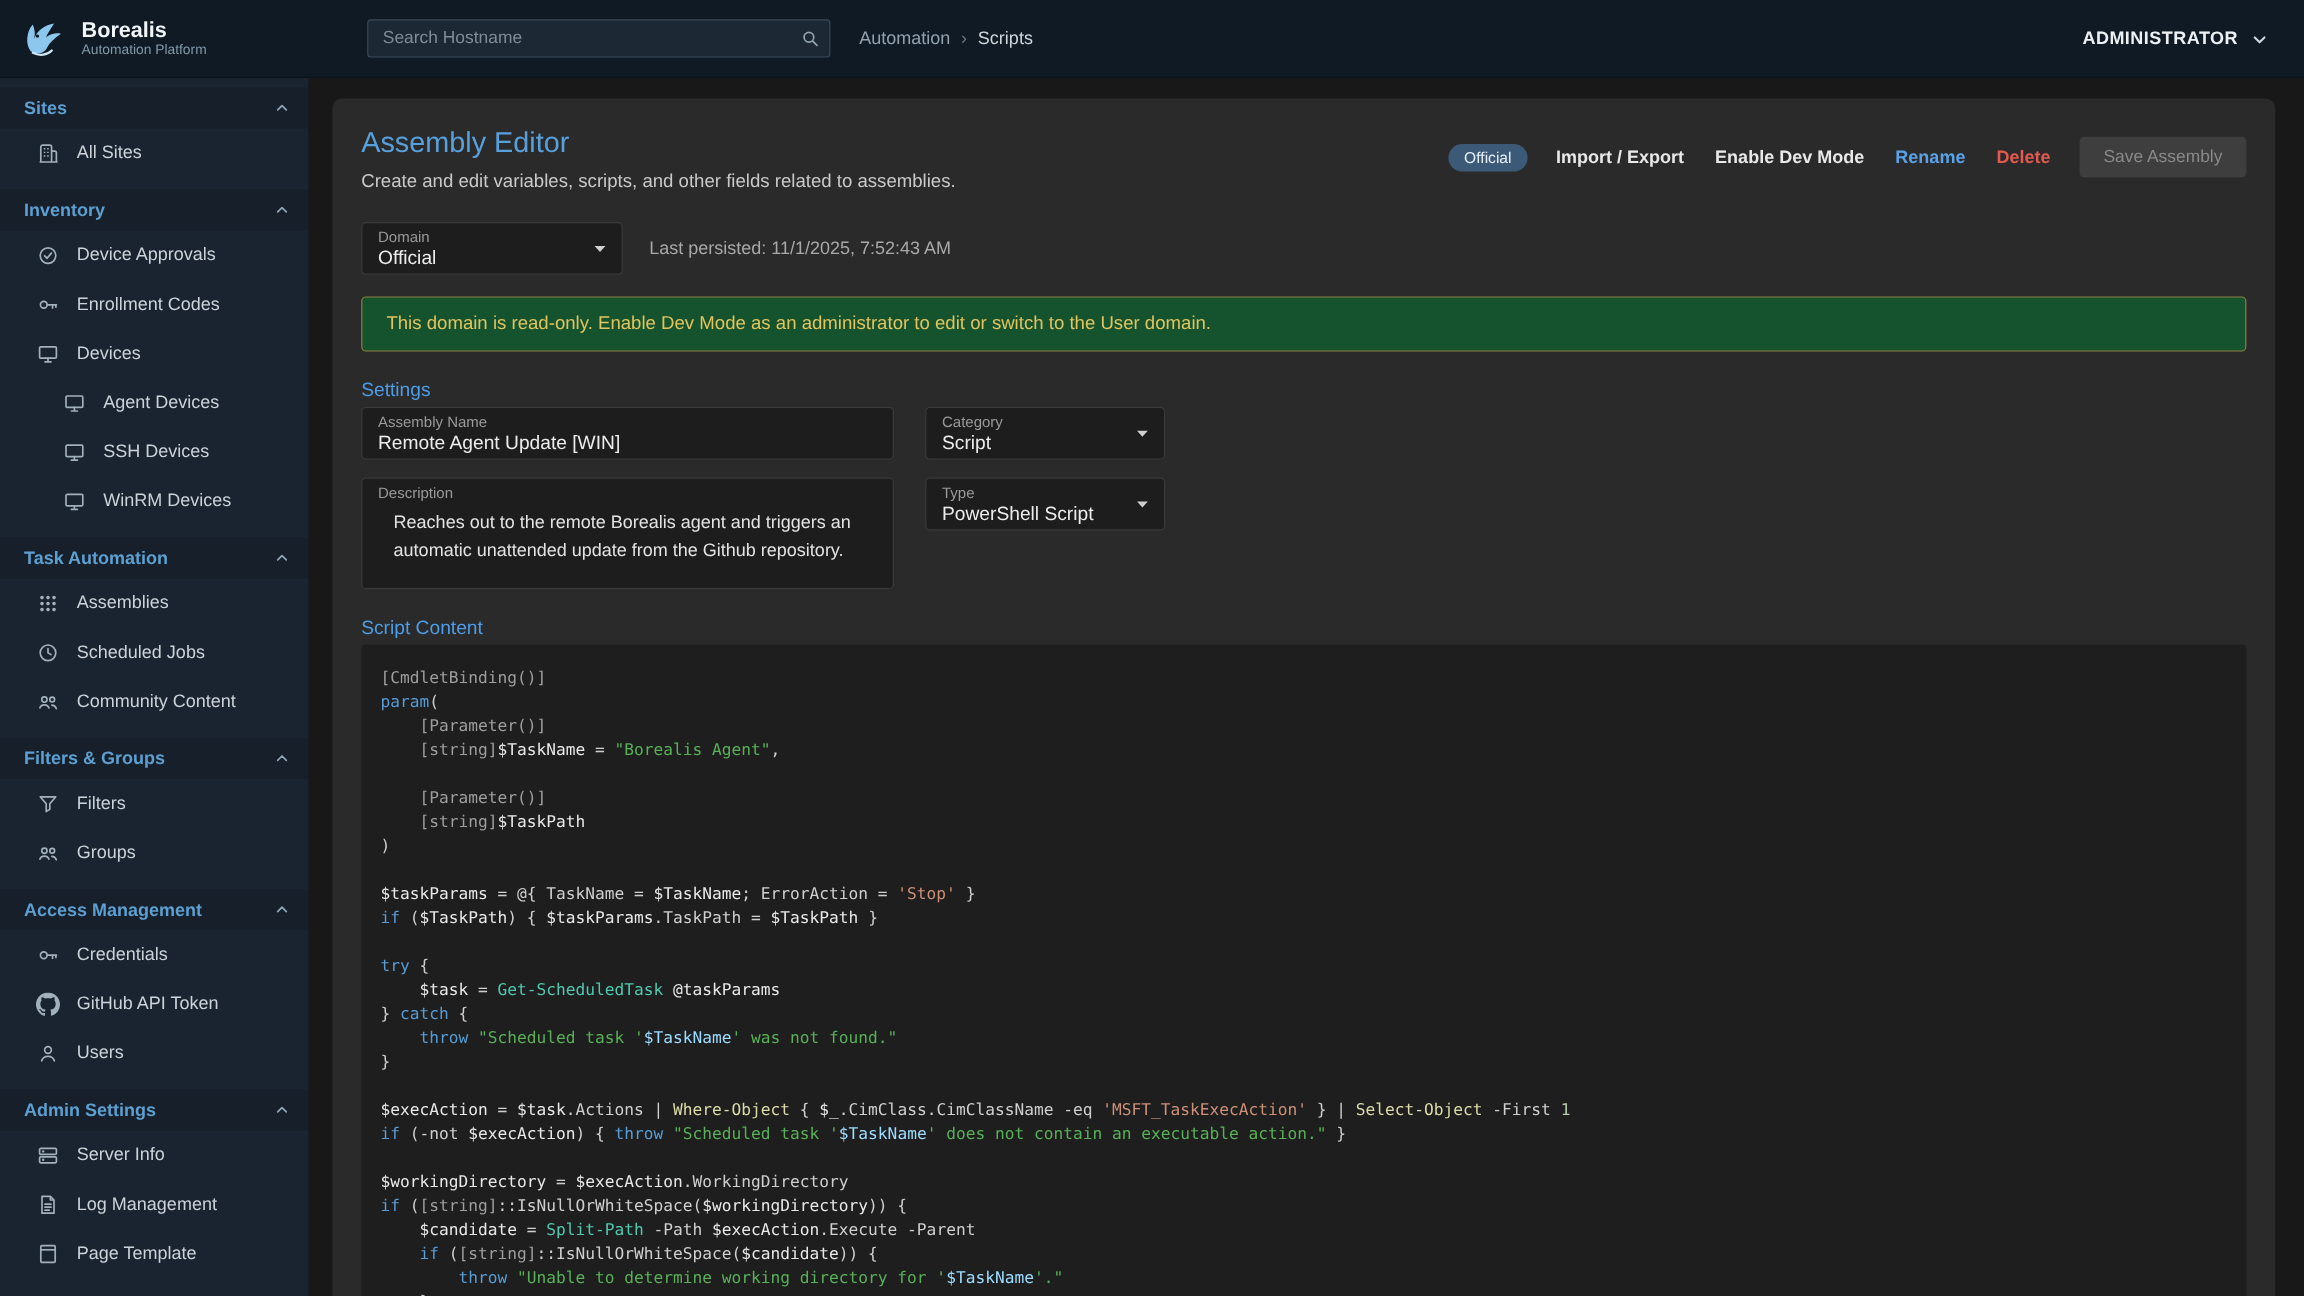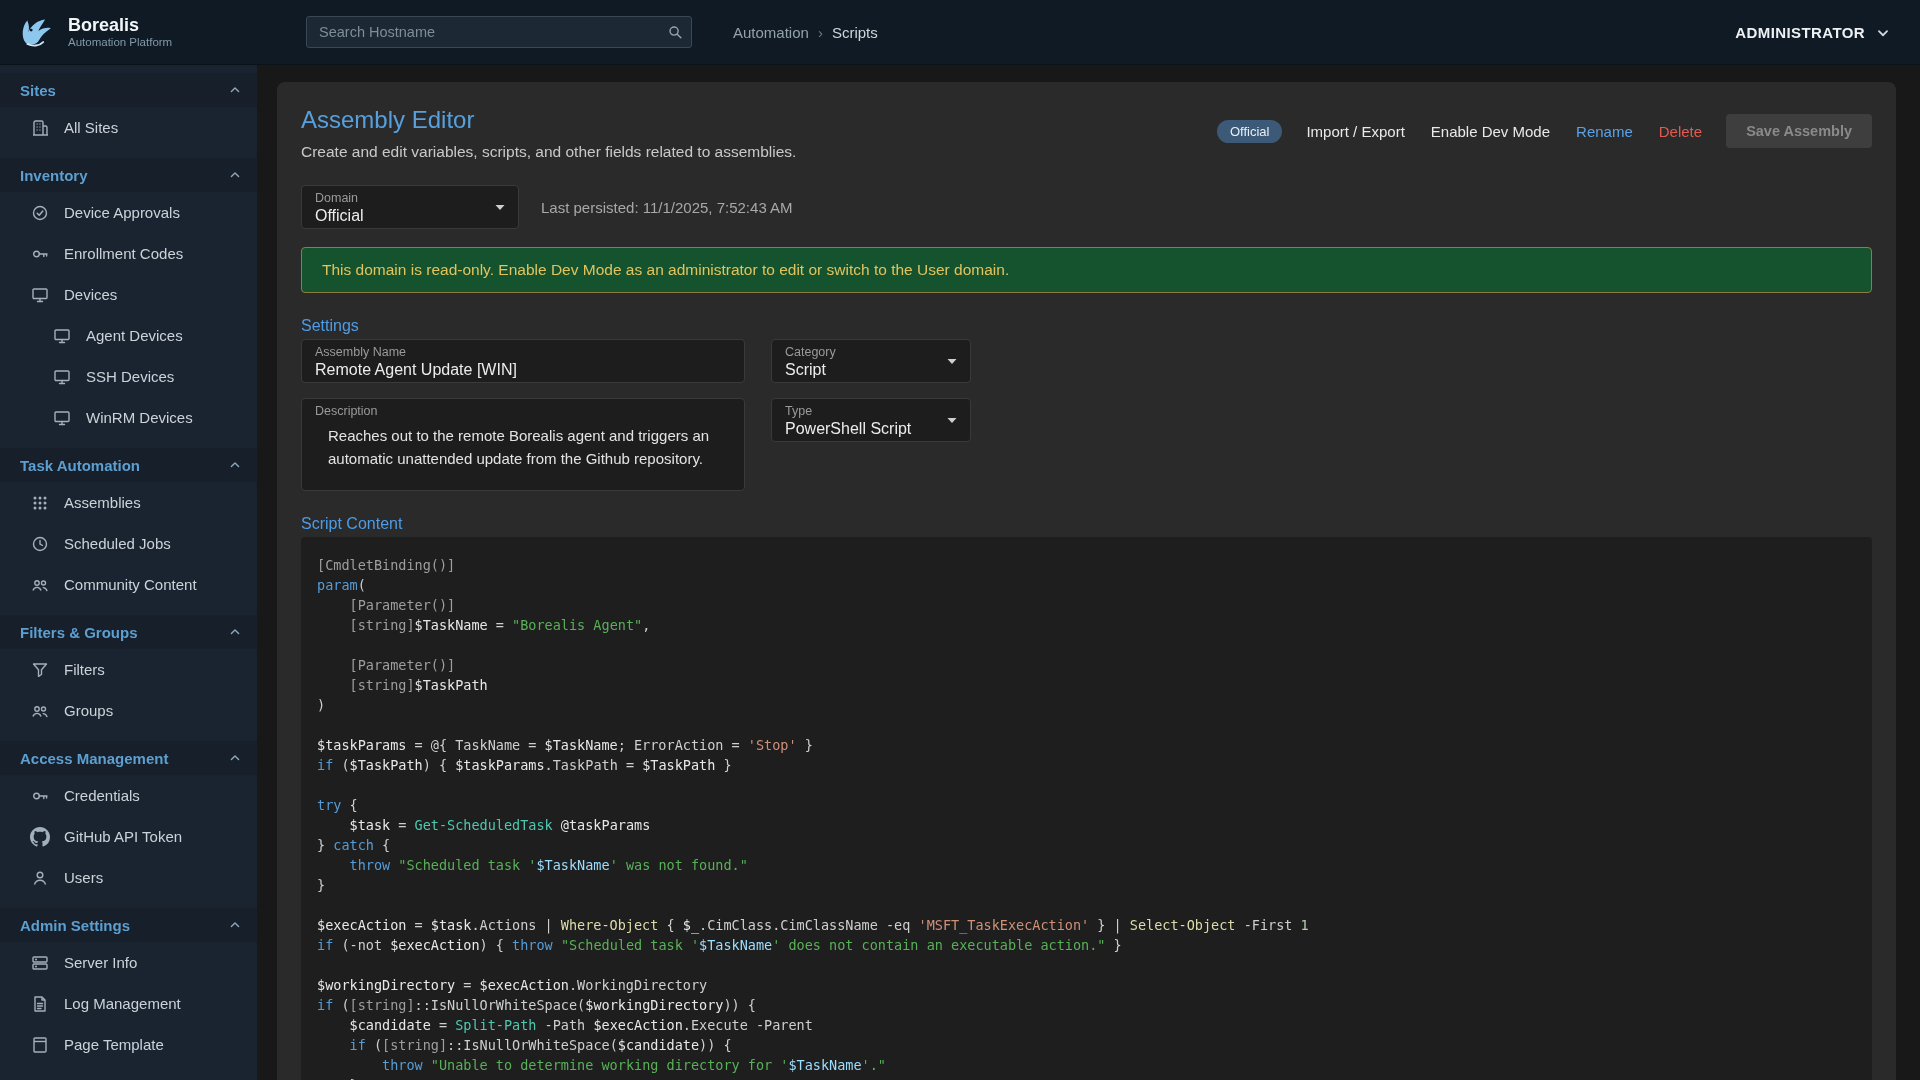--- a/index.html
+++ b/index.html
@@ -13,21 +13,21 @@
   .brand{width:306px;display:flex;align-items:center;gap:10px;padding-left:12px;}
   .logo{width:46px;height:46px;display:inline-flex;}
   .brand-title{font-size:18px;font-weight:700;color:#f2f6f9;line-height:20px;}
   .brand-subtitle{font-size:11.5px;color:#8299a9;line-height:14px;}
   .search{position:relative;width:386px;height:32px;}
   .search input{width:100%;height:100%;background:#1c2834;border:1px solid #3b4957;border-radius:3px;
                 color:#dfe6ec;font-size:14.5px;padding:0 34px 0 12px;outline:none;
                 font-family:"Liberation Sans",sans-serif;}
   .search input::placeholder{color:#7e8d9a;}
   .search-icon{position:absolute;right:8px;top:7px;width:18px;height:18px;color:#93a3b1;}
-  .breadcrumb{margin-left:41px;display:flex;align-items:flex-end;gap:9px;font-size:15px;}
+  .breadcrumb{margin-left:24px;display:flex;align-items:flex-end;gap:9px;font-size:15px;}
   .bc-item{color:#93a1ac;cursor:pointer;}
   .bc-item.last{color:#cfd6db;}
   .bc-sep{color:#6d7a85;font-size:15px;}
   .user-menu{margin-left:auto;margin-right:28px;display:flex;align-items:center;gap:9px;
              color:#edf1f4;font-weight:700;font-size:15px;letter-spacing:.4px;cursor:pointer;}
   .user-menu .chev{width:18px;height:18px;color:#cdd6dd;display:inline-flex;margin-top:2px;}
 
   
   .sidebar{position:absolute;top:65px;left:0;width:257px;height:1015px;background:#1a2430;
            padding-top:8px;overflow:hidden;}
@@ -43,26 +43,26 @@
 
   
   .main{position:absolute;top:65px;left:257px;right:0;bottom:0;overflow:hidden;}
   .card{position:absolute;left:20px;top:17px;width:1619px;height:1400px;background:#2a2a2a;
         border-radius:8px;padding:24px;}
   .card-header{display:flex;justify-content:space-between;align-items:flex-start;}
   .title{margin:0;font-size:24px;font-weight:400;color:#57a0dd;}
   .subtitle{margin:9px 0 0;font-size:15.5px;color:#c9c9c9;}
   .actions{display:flex;align-items:center;gap:22px;margin-top:8px;}
   .chip{background:#3c5a78;color:#e6eff7;font-size:13px;padding:4px 13px;border-radius:13px;}
-  .txt-btn{background:none;border:none;color:#e9e9e9;font-size:15px;font-weight:400;cursor:pointer;
+  .txt-btn{background:none;border:none;color:#e9e9e9;font-size:15px;font-weight:700;cursor:pointer;
            padding:4px 2px;font-family:"Liberation Sans",sans-serif;}
   .txt-btn.blue{color:#5aa2e8;}
   .txt-btn.red{color:#e25a50;}
   .save-btn{background:#3e3e3e;color:#8a8a8a;border:none;border-radius:4px;padding:9px 20px;
-            font-size:14.5px;font-weight:700;font-family:"Liberation Sans",sans-serif;cursor:default;}
+            font-size:14.5px;font-weight:400;font-family:"Liberation Sans",sans-serif;cursor:default;}
 
   .domain-row{margin-top:24px;display:flex;align-items:center;gap:22px;}
   .persisted{color:#a8a8a8;font-size:15px;}
 
   .field{position:relative;background:#1d1d1d;border:1px solid #3a3a3a;border-radius:4px;
          height:44px;width:100%;cursor:text;}
   .field.select{cursor:pointer;}
   .flabel{position:absolute;top:5px;left:13px;font-size:12.5px;color:#9a9a9a;}
   .fvalue{position:absolute;top:21px;left:13px;right:30px;font-size:16px;color:#ececec;
           white-space:nowrap;overflow:hidden;}

